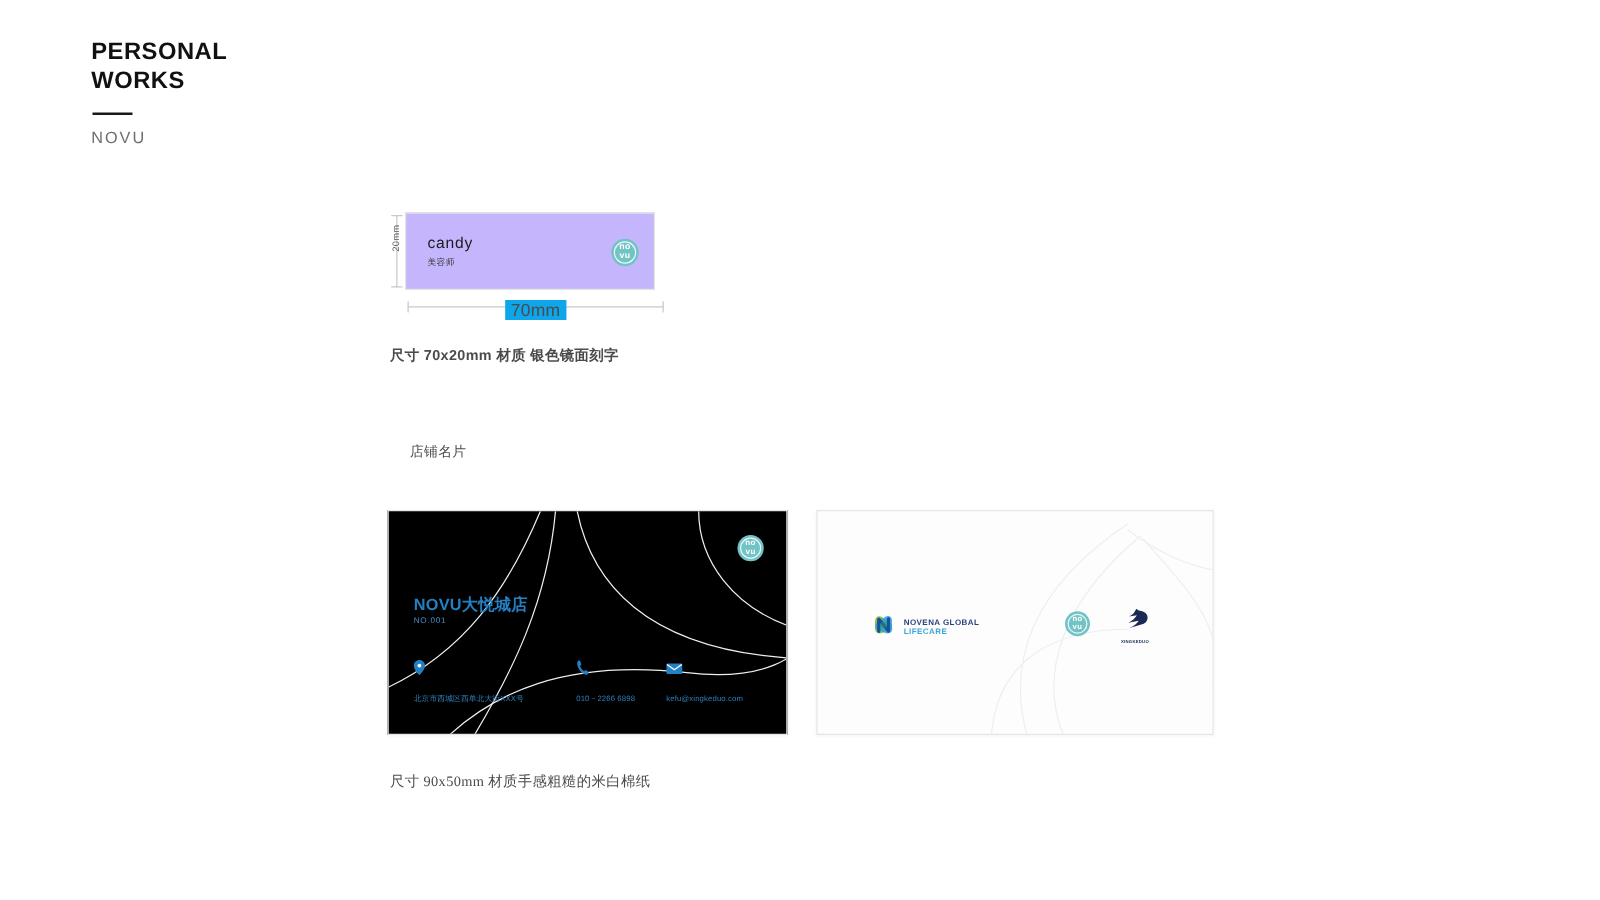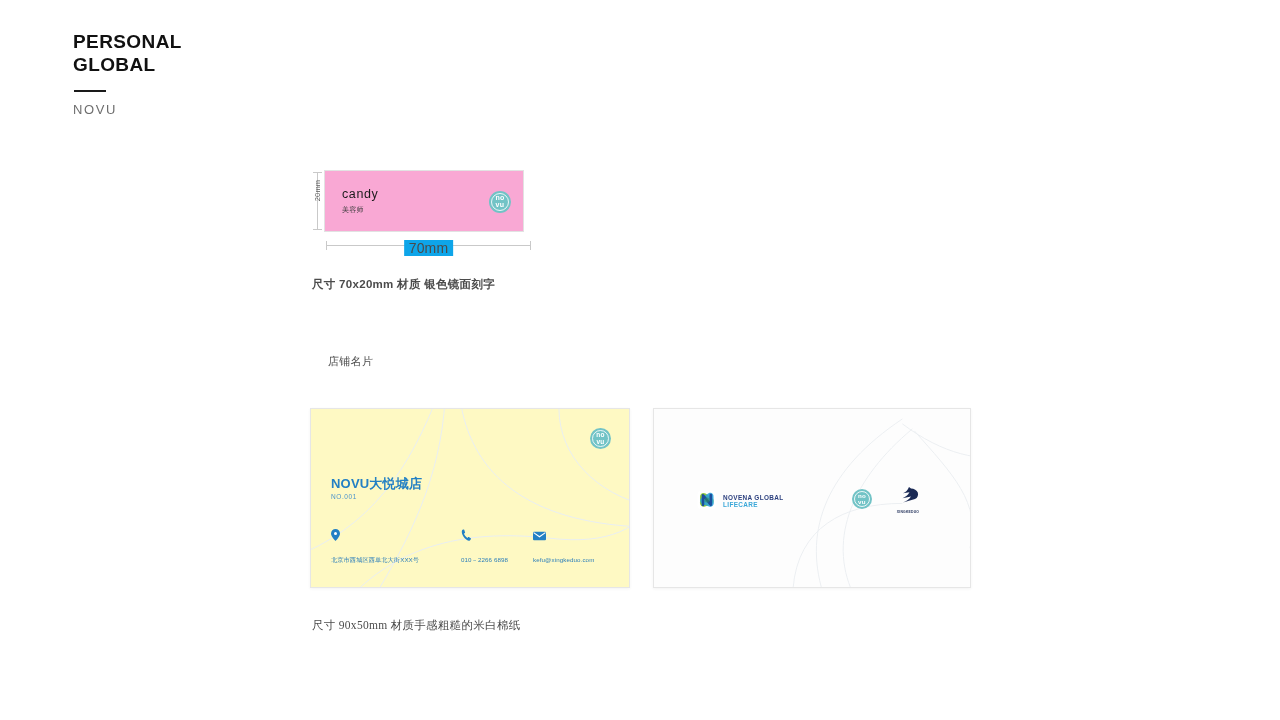--- a/index.html
+++ b/index.html
@@ -16,21 +16,21 @@
     margin:0;font-size:19px;line-height:23px;font-weight:bold;
     letter-spacing:.4px;color:#111;
   }
   .header .rule{width:32px;height:2px;background:#1a1a1a;margin:14px 0 10px 1px;}
   .header .sub{font-size:13px;color:#6e6e6e;letter-spacing:1.6px;}
 
   
   .badge-block{position:absolute;left:310px;top:170px;width:225px;height:72px;}
   .namecard{
     position:absolute;left:14px;top:0;width:200px;height:62px;
-    border:1px solid #e2e2e2;background:#f9a8d4;box-sizing:border-box;
+    border:1px solid #e2e2e2;background:#c4b5fd;box-sizing:border-box;
   }
   .namecard .nm{
     position:absolute;left:17px;top:16px;font-size:12.5px;color:#1b1b1b;
     letter-spacing:.6px;
   }
   .namecard .role{
     position:absolute;left:17px;top:34px;font-size:7px;color:#3a3a3a;
     letter-spacing:.3px;
   }
   .novu-badge{
@@ -70,21 +70,21 @@
 
   .caption{
     position:absolute;font-size:11.5px;color:#4b4b4b;letter-spacing:.3px;
   }
   .caption.c1{left:312px;top:277px;font-weight:bold;}
   .caption.c2{left:312px;top:618px;font-family:Liberation Serif, serif;}
   .section-label{position:absolute;left:328px;top:354px;font-size:11px;color:#4b4b4b;letter-spacing:.3px;}
 
   
   .card{
-    position:absolute;background:#fef9c3;border:1px solid #e6e6e6;
+    position:absolute;background:#000000;border:1px solid #e6e6e6;
     overflow:hidden;box-sizing:border-box;
     box-shadow:0 1px 3px rgba(0,0,0,.05);
   }
   .card .swirl{position:absolute;inset:0;pointer-events:none;}
   .card-front{left:310px;top:408px;width:320px;height:180px;}
   .card-back{left:653px;top:408px;width:318px;height:180px;background:#fdfdfd;}
 
   .card-front .novu-badge{width:21px;height:21px;position:absolute;right:18px;top:19px;}
   .card-front .novu-badge .txt{font-size:6.5px;}
 
@@ -114,21 +114,21 @@
   .xkd .nm{font-size:3.4px;color:#1b2a55;letter-spacing:.2px;margin-top:1px;font-weight:bold;}
 </style>
 </head>
 <body>
 
 <div class="page">
 
   <div class="header">
     <h1>
       <span>PERSONAL</span><br>
-      <span>GLOBAL</span>
+      <span>WORKS</span>
     </h1>
     <div class="rule"></div>
     <div class="sub">NOVU</div>
   </div>
 
   <div class="badge-block">
 
     <div class="dim-v">
       <div class="cap-t"></div>
       <div class="line"></div>

